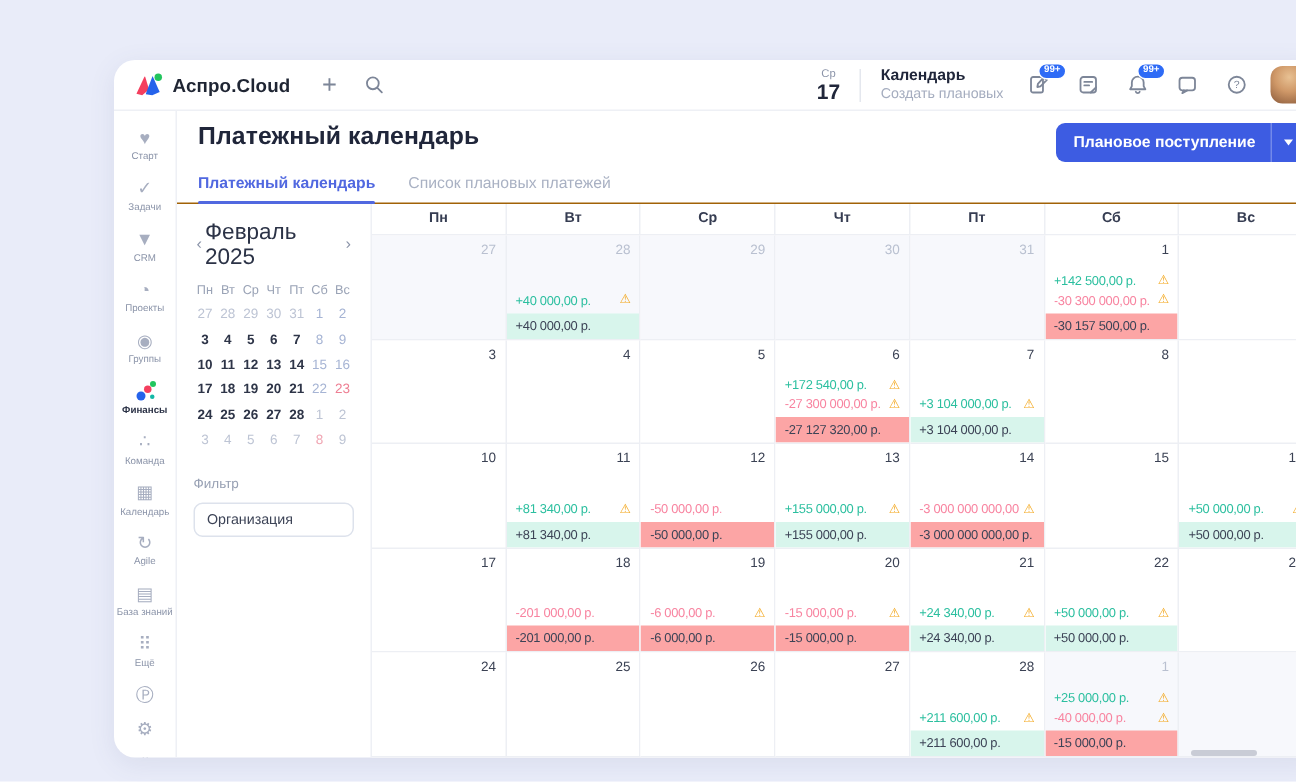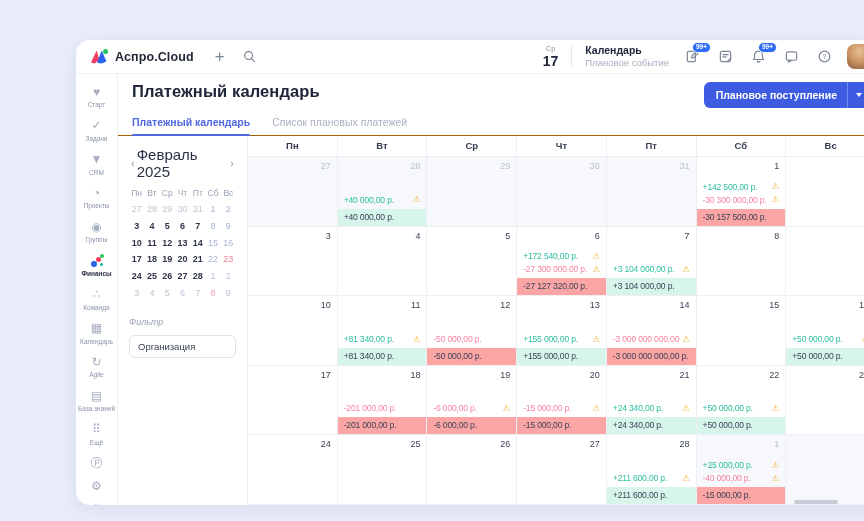--- a/index.html
+++ b/index.html
@@ -78,21 +78,21 @@
   .mc-d.cur { color:#2e3548; font-weight:bold; }
   .mc-d.wknd { color:#a6b4d4; }
   .mc-d.out { color:#bdc4d4; }
   .mc-d.hol { color:#ee7f93; }
   .mc-d.holout { color:#f0a7b4; }
   .toggle-sec { border-top:1px solid #eef0f5; border-bottom:1px solid #eef0f5; padding:11px 11px; display:flex; align-items:center; gap:7px; margin-top:4px; }
   .toggle { width:24px; height:13px; border-radius:8px; background:#e2e6ef; position:relative; cursor:pointer; flex-shrink:0; }
   .toggle .knob { position:absolute; left:1.5px; top:1.5px; width:10px; height:10px; border-radius:50%; background:#fff; box-shadow:0 1px 2px rgba(0,0,0,.18); }
   .toggle-label { font-size:9px; color:#3b4254; }
   .filter-sec { padding:10px 11px; }
-  .filter-title { font-size:9px; color:#98a1b4; margin-bottom:8px;font-style:italic; }
+  .filter-title { font-size:9px; color:#98a1b4; margin-bottom:8px; }
   .f-input { border:1px solid #dde2ec; border-radius:6px; height:23px; display:flex; align-items:center; padding:0 8px; font-size:9.5px; color:#3c4356; margin-bottom:8px; cursor:pointer; background:#fff; }
 
   
   .cal { flex:1; display:flex; flex-direction:column; min-width:0; padding-right:8px; position:relative; }
   .g-head { display:grid; grid-template-columns:repeat(7,1fr); border-bottom:1px solid #edeff4; flex-shrink:0; }
   .g-wd { font-size:9.5px; font-weight:bold; color:#363d52; text-align:center; padding:4px 0 5px; border-right:1px solid #edeff4; }
   .g-grid { flex:1; display:grid; grid-template-columns:repeat(7,1fr); grid-template-rows:repeat(5,1fr); min-height:0; }
   .g-cell { border-right:1px solid #edeff4; border-bottom:1px solid #edeff4; padding:4px 6px 0; display:flex; flex-direction:column; min-width:0; overflow:hidden; cursor:pointer; background:#fff; }
   .g-cell.out { background:#f7f8fc; }
   .g-day { font-size:9px; color:#3b4254; text-align:right; flex-shrink:0; }
@@ -130,21 +130,21 @@
         </svg>
     </span>
     <div class="tb-right">
       <div class="date-block">
         <span class="date-wd">Ср</span>
         <span class="date-day">17</span>
       </div>
       <div class="tb-divider"></div>
       <div class="ctx">
         <span class="ctx-title">Календарь</span>
-        <span class="ctx-sub">Плановое событие</span>
+        <span class="ctx-sub">Создать плановых</span>
       </div>
       <div class="icon-btn">
         <svg class="ic" width="15" height="15" viewBox="0 0 16 16">
             <rect x="2.5" y="2.5" width="8.5" height="11" rx="1.5"></rect>
             <path d="M9.2 9.2 L13.8 4.6 L11.6 2.8 L7.4 7.4 L7 9.6 Z"></path>
           </svg>
         <span class="badge">99+</span>
       </div>
       <div class="icon-btn">
         <svg class="ic" width="15" height="15" viewBox="0 0 16 16">

